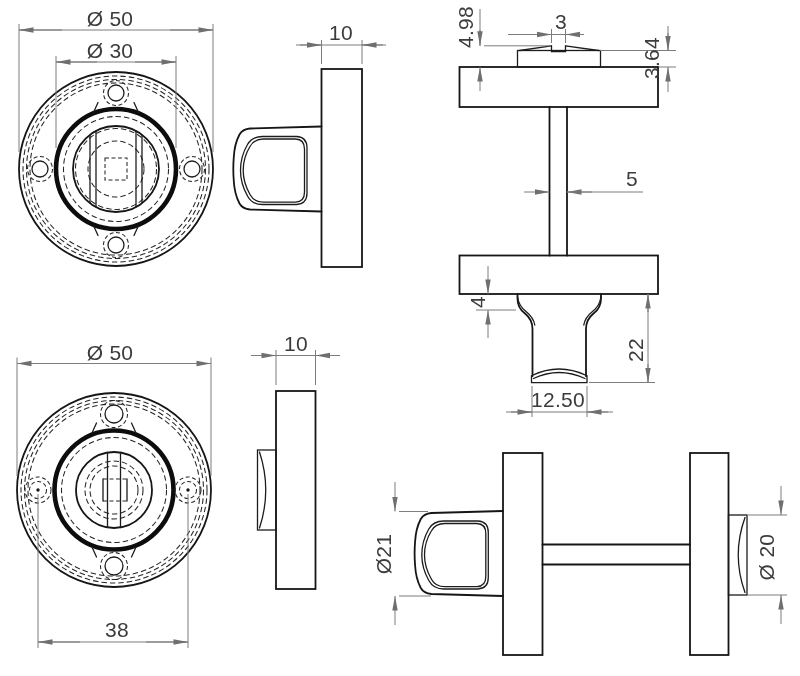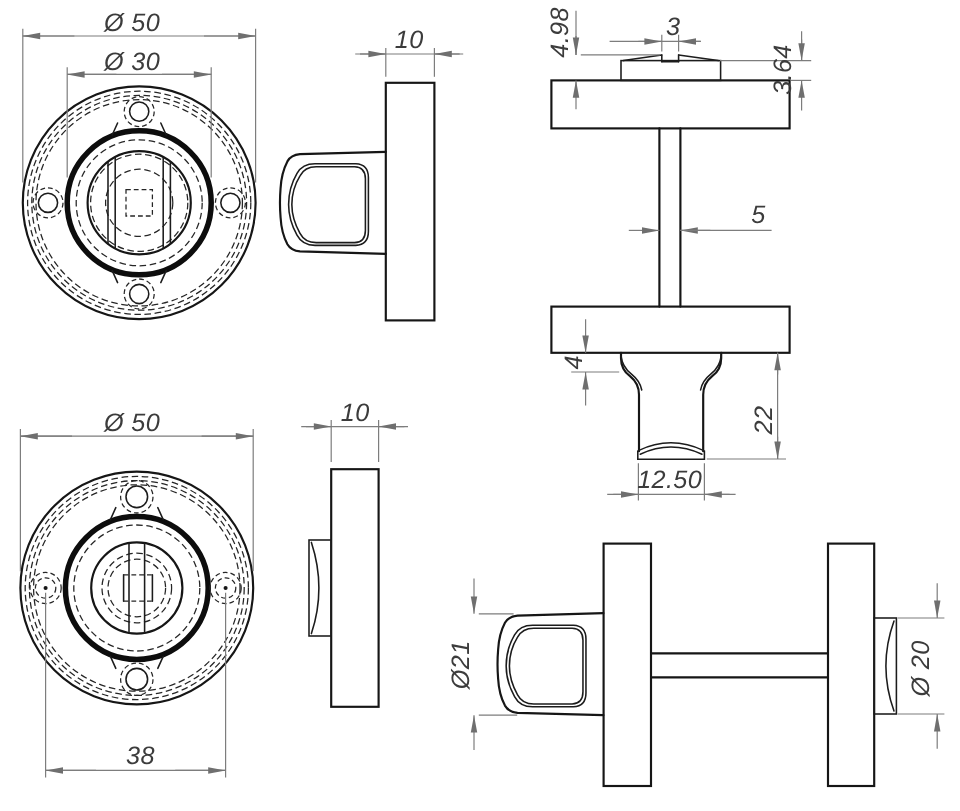--- a/index.html
+++ b/index.html
@@ -1,17 +1,17 @@
 <!DOCTYPE html>
 <html><head>
 <meta charset="utf-8">
 <style>
   html,body{margin:0;padding:0;background:#ffffff;}
   .canvas{width:800px;height:676px;background:#fff;position:relative;overflow:hidden;
-          font-family:"Liberation Sans", sans-serif;font-style:italic;}
+          font-family:"Liberation Sans", sans-serif;}
   svg{display:block;}
   .obj    {stroke:#161616;fill:none;stroke-width:1.8;stroke-linecap:round;}
   .objthin{stroke:#1c1c1c;fill:none;stroke-width:1.3;stroke-linecap:round;}
   .thick  {stroke:#0d0d0d;fill:none;stroke-width:4.6;}
   .hid    {stroke:#262626;fill:none;stroke-width:1.05;stroke-dasharray:5.5 3;}
   .hidf   {stroke:#262626;fill:none;stroke-width:1.05;stroke-dasharray:4 2.5;}
   .diml   {stroke:#7d7d7d;fill:none;stroke-width:1;}
   .dim    {font-size:21px;fill:#3c3c3c;letter-spacing:.3px;}
 </style>
 </head>

